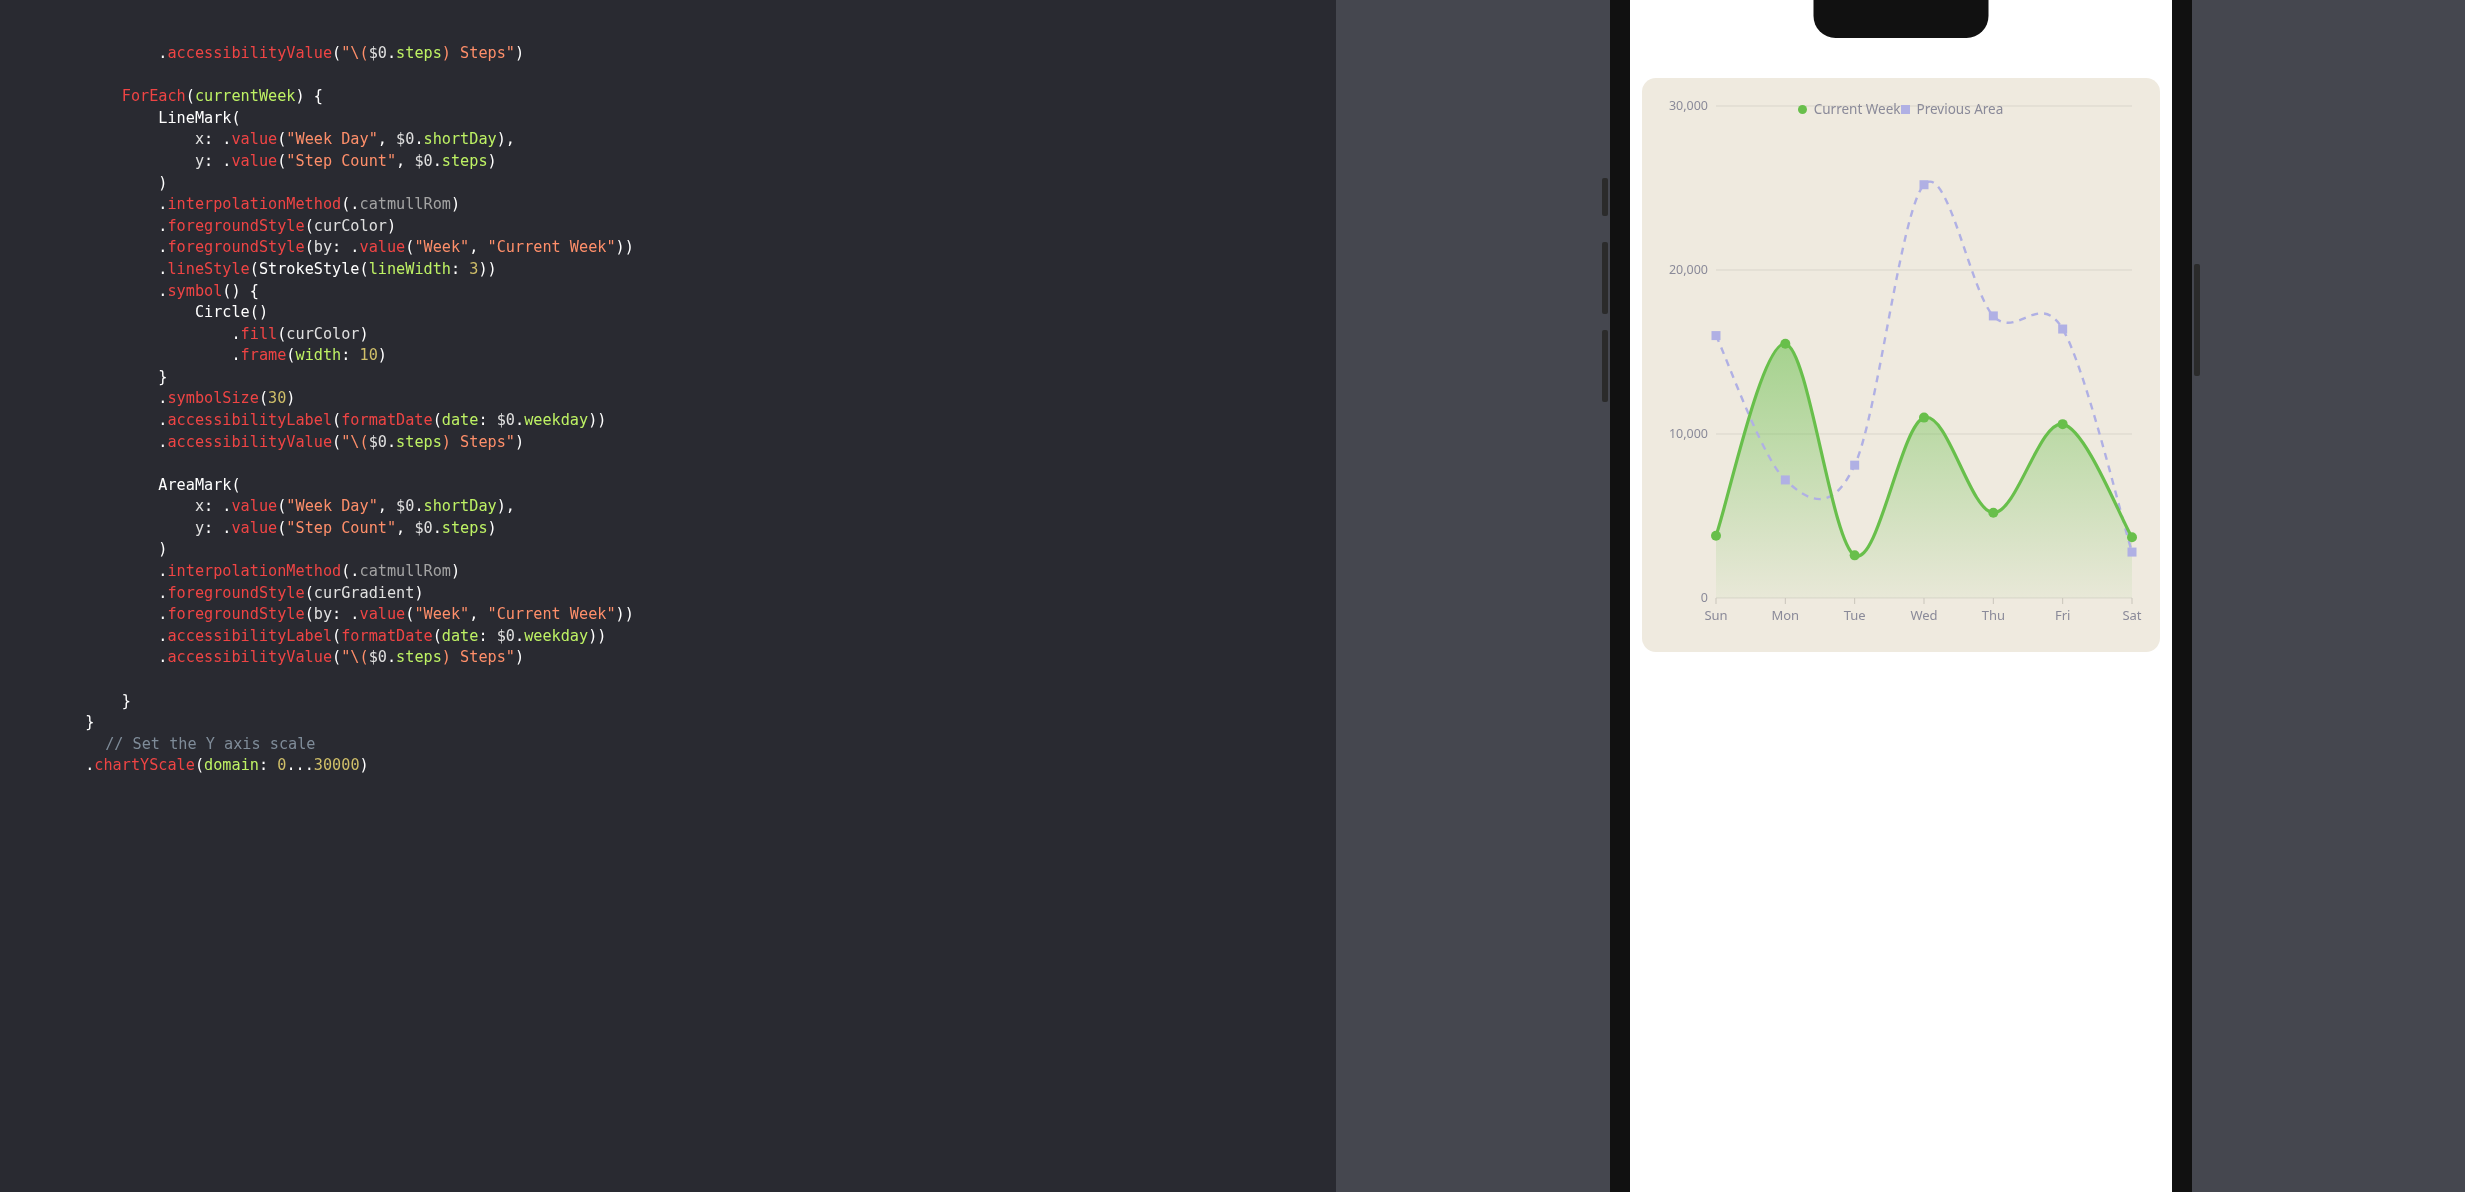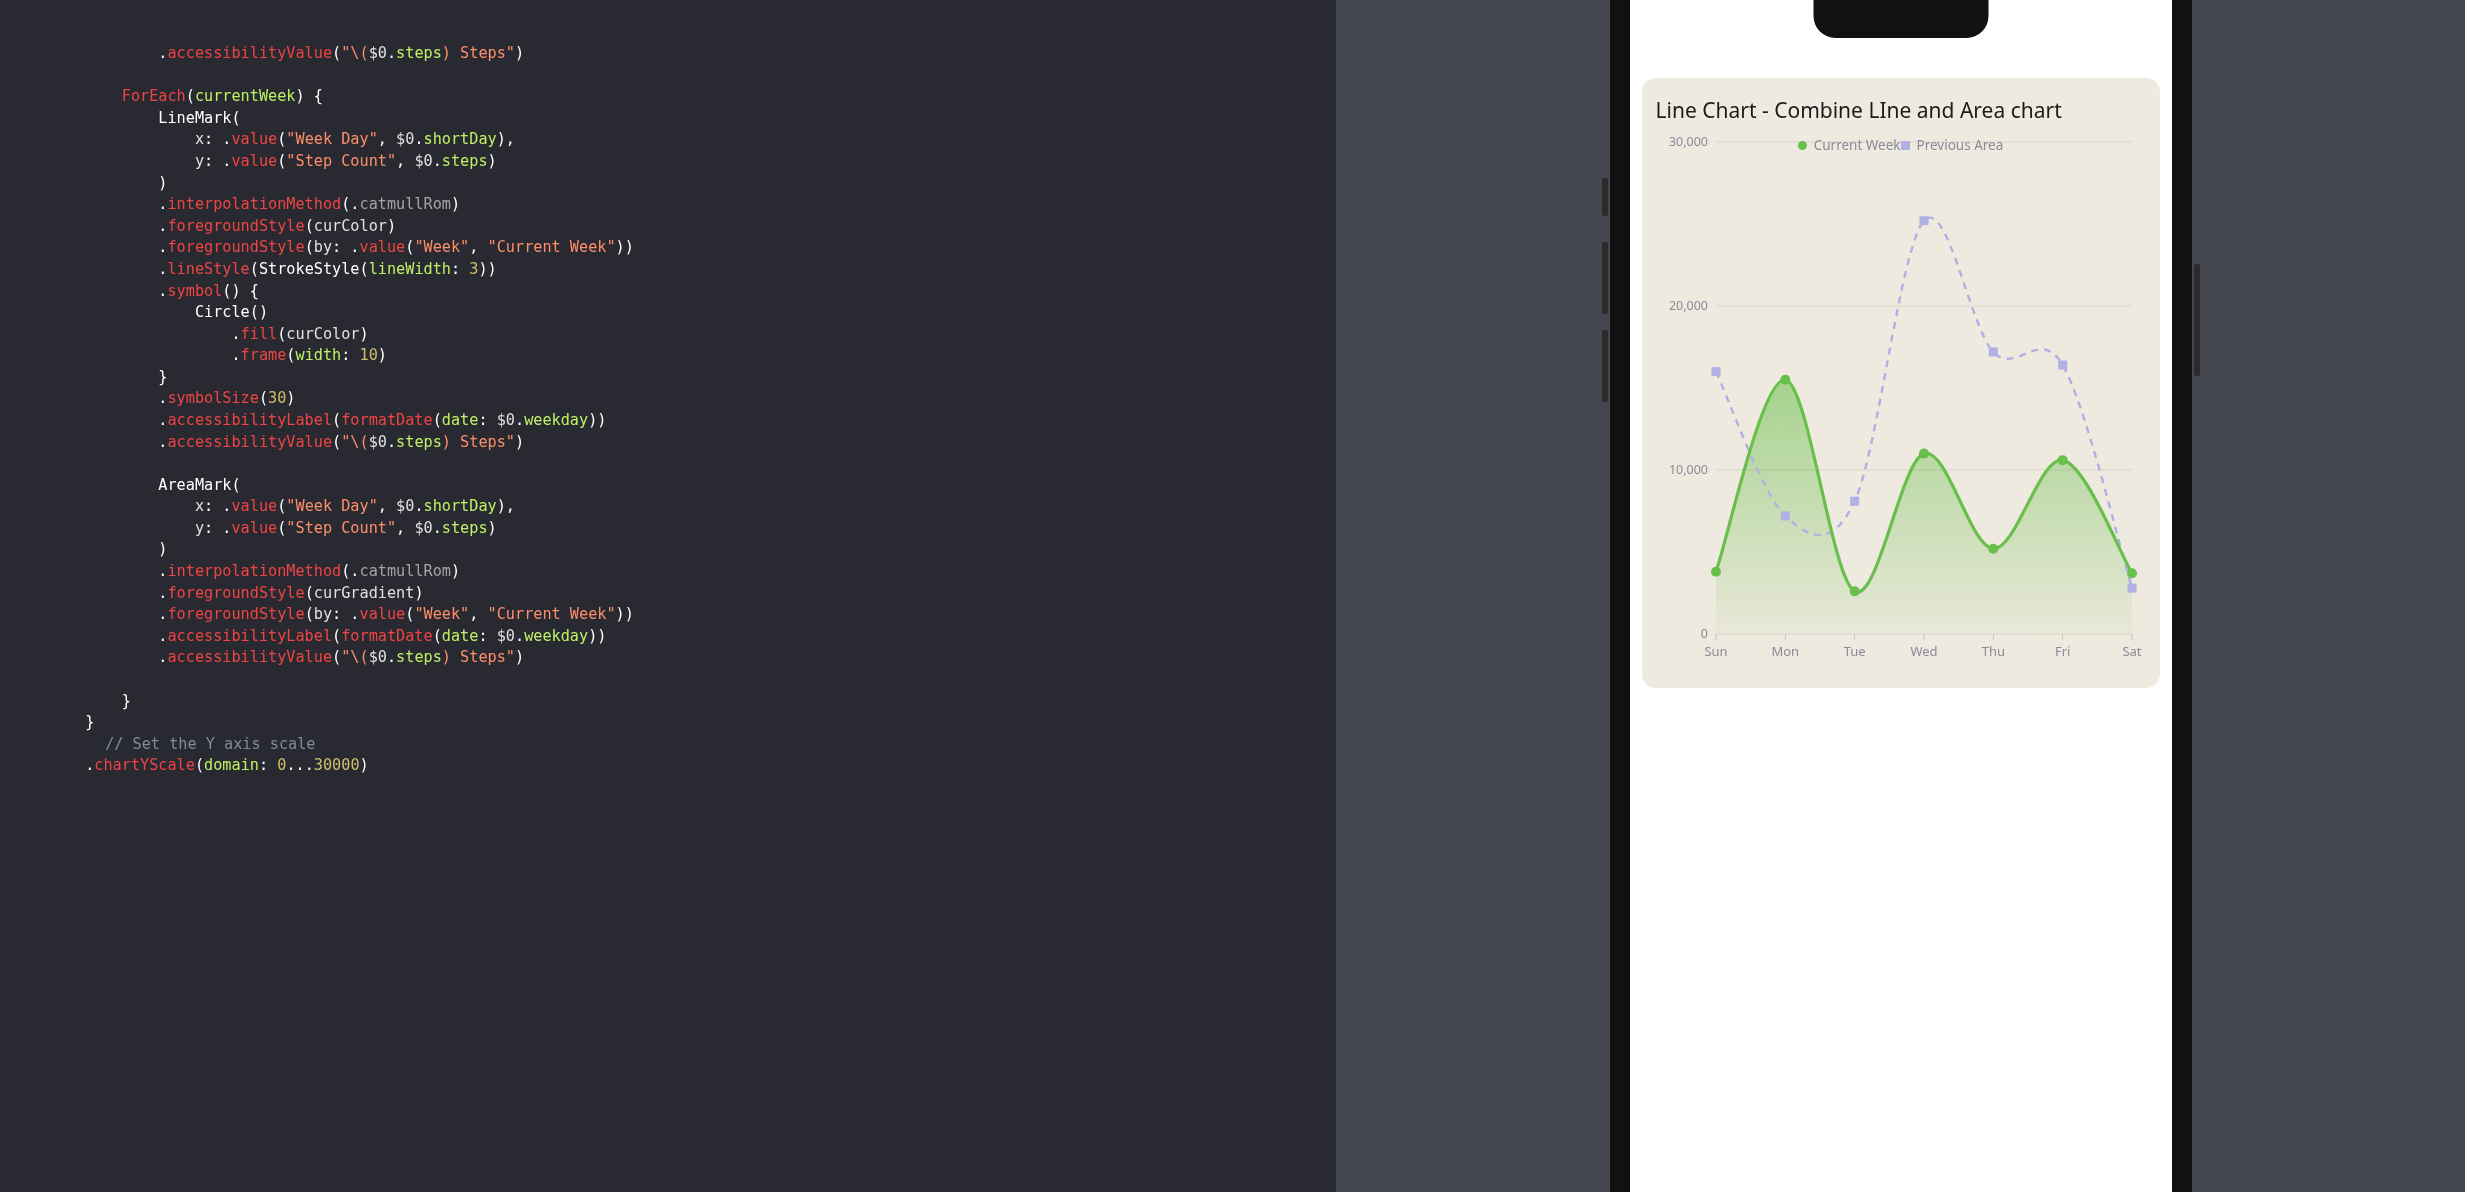--- a/index.html
+++ b/index.html
@@ -125,21 +125,20 @@
 
 <div class="device-pane">
   <div class="phone">
     <div class="notch"></div>
     <div class="side-btn left1"></div>
     <div class="side-btn left2"></div>
     <div class="side-btn left3"></div>
     <div class="side-btn right1"></div>
 
     <div class="card">
-      <div class="card-title">Line Chart - Combine LIne and Area chart</div>
 
       <div class="chart-wrap">
         <div class="legend" id="legend-root">
             <span class="legend-item">
               <span class="legend-dot" style="background: rgb(104, 191, 75);"></span>
               <span>Current Week</span>
             </span>
             <span class="legend-item">
               <span class="legend-sq" style="background: rgb(176, 176, 228);"></span>
               <span>Previous Area</span>

